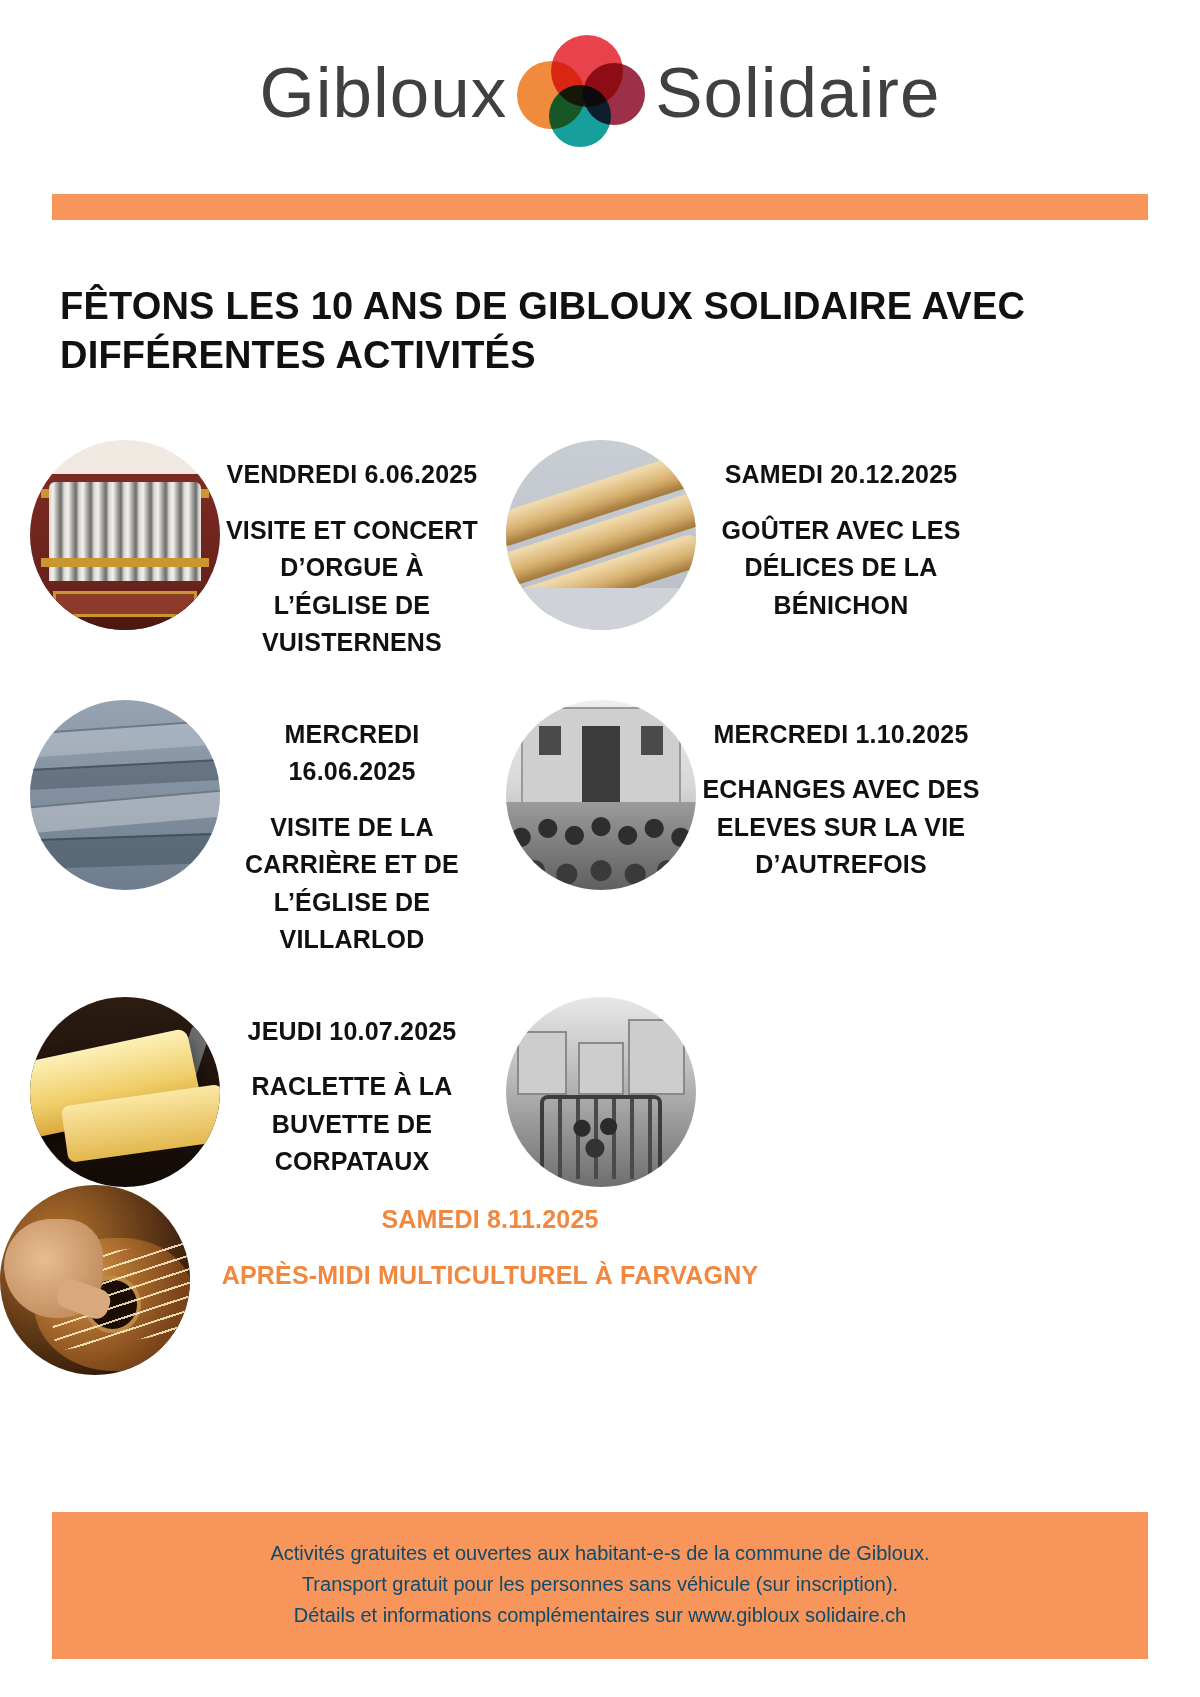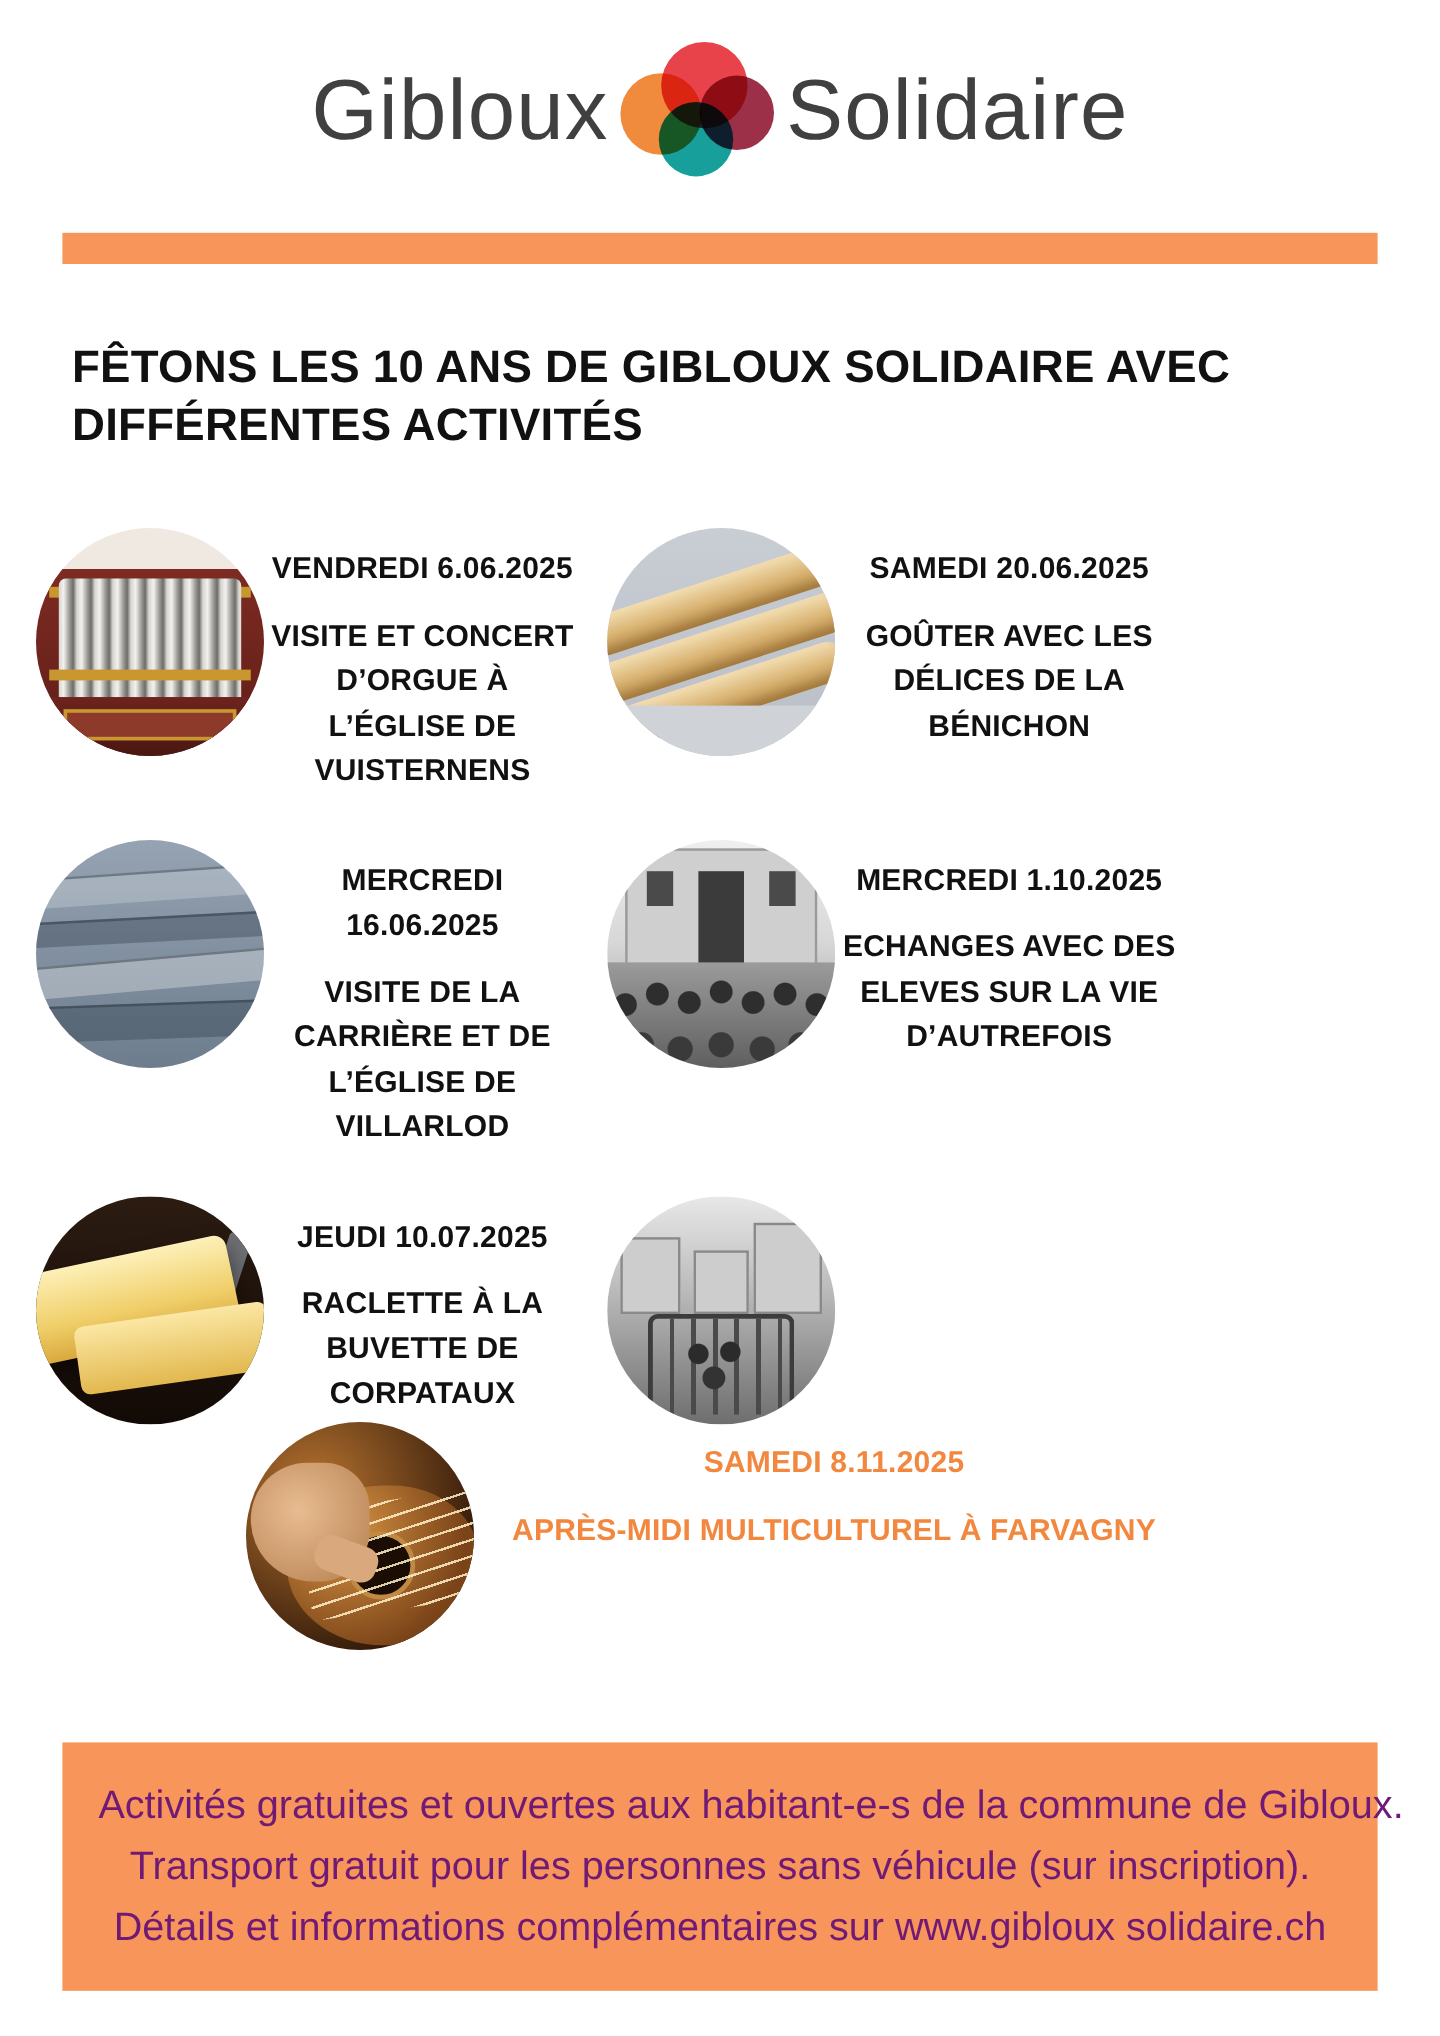--- a/index.html
+++ b/index.html
@@ -125,42 +125,42 @@
   .ev-date { margin-bottom: 18px; letter-spacing: 0.2px; }
   .ev-desc { letter-spacing: 0.2px; }
 
   
   .featured {
     position: absolute;
     top: 1185px;
     left: 0;
     width: 1200px;
     display: flex;
-    justify-content: center;
+    justify-content: flex-start;
   }
   .featured .inner {
     display: flex;
     align-items: flex-start;
     width: 790px;
   }
   .featured .thumb { margin-left: 0; }
   .featured .ev-text { color: #f2883f; }
 
   
   .footer {
     position: absolute;
     left: 52px;
     right: 52px;
     bottom: 38px;
     background: #f7955a;
     padding: 26px 30px 28px 30px;
     text-align: center;
-    font-size: 33px;
+    font-size: 20px;
     line-height: 1.55;
-    color: #701a75;
+    color: #0c4a6e;
   }
   .footer div { white-space: nowrap; }
 
   
   .ph { position: absolute; inset: 0; }
 
   
   .organ { background: linear-gradient(#efe9e2 0%, #efe9e2 18%, #7d2b22 18%, #5e1d17 100%); }
   .organ .pipes {
     position: absolute; left: 10%; right: 10%; top: 22%; height: 52%;
@@ -348,21 +348,21 @@
     <div class="cell right-col">
       <div class="thumb">
         <div class="ph pastry">
           <div class="roll r1"></div>
           <div class="roll r2"></div>
           <div class="roll r3"></div>
           <div class="cloth"></div>
         </div>
       </div>
       <div class="ev-text">
-        <div class="ev-date">SAMEDI 20.06.2025</div>
+        <div class="ev-date">SAMEDI 20.12.2025</div>
         <div class="ev-desc">GOÛTER AVEC LES DÉLICES DE LA BÉNICHON</div>
       </div>
     </div>
   </div>
 
   <div class="row">
     <div class="cell">
       <div class="thumb">
         <div class="ph quarry">
           <i class="s1"></i>

